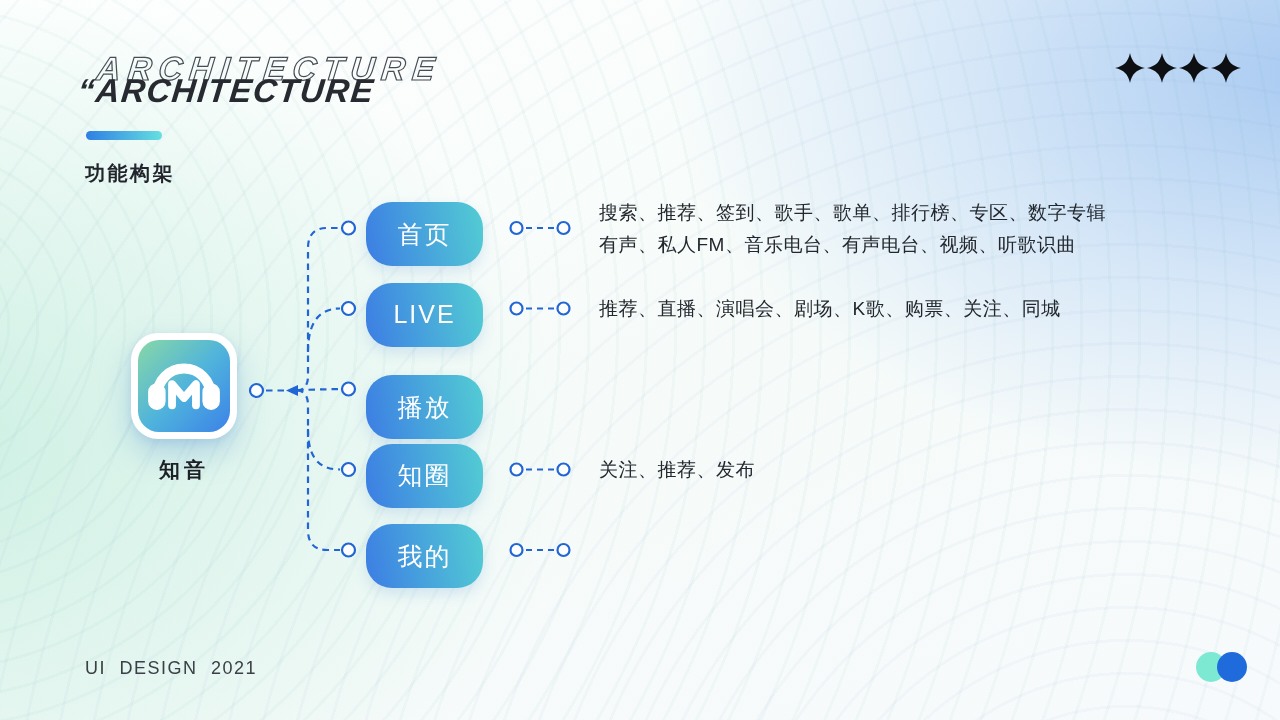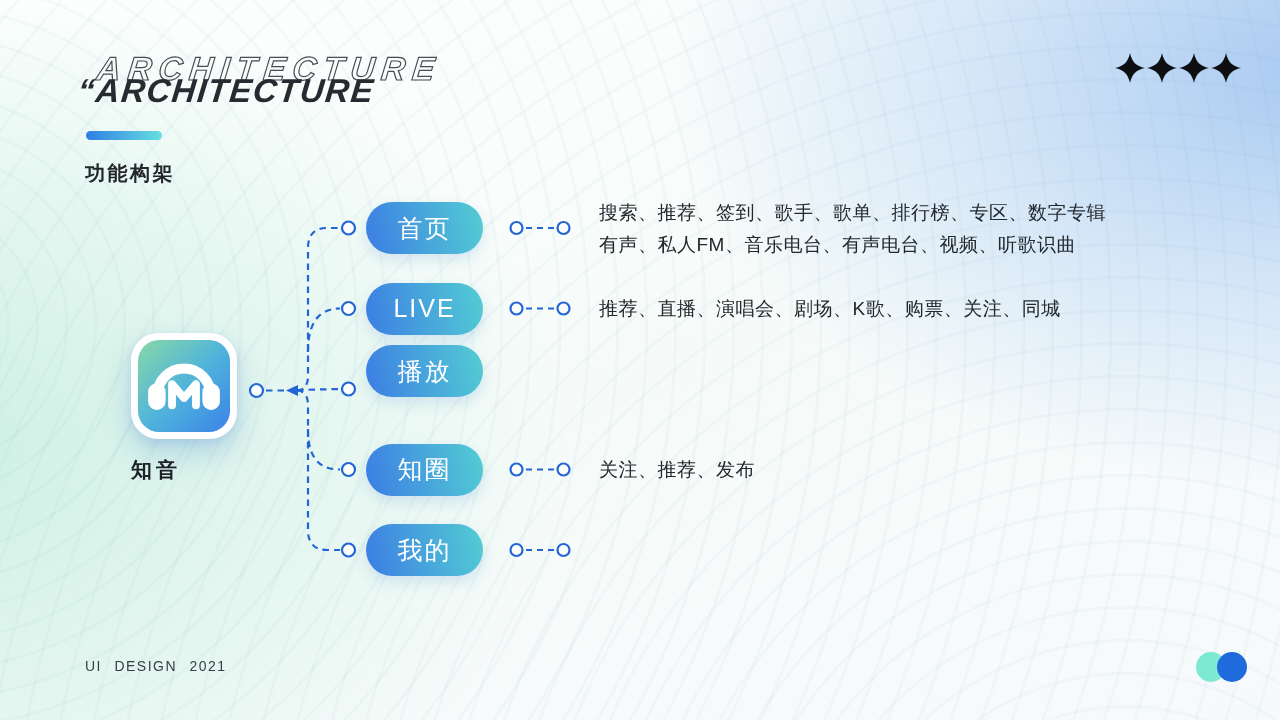--- a/index.html
+++ b/index.html
@@ -43,54 +43,54 @@
   .app-icon{
     position:absolute;left:131px;top:333px;width:92px;height:92px;
     background:#ffffff;border-radius:27px;padding:7px;
     box-shadow:0 14px 30px rgba(92,152,212,0.35), 0 3px 8px rgba(92,152,212,0.18);
   }
   .app-icon-inner{
     width:92px;height:92px;border-radius:21px;
     background:linear-gradient(135deg,#88D8A6 0%,#4FB3DC 52%,#3B82E8 100%);
   }
   .app-name{
-    position:absolute;left:131px;top:456px;width:106px;
+    position:absolute;left:131px;top:456px;width:106px;text-align:center;
     font-size:21px;font-weight:bold;letter-spacing:4px;color:#1d2127;
   }
 
   
   .tree{position:absolute;left:0;top:0;pointer-events:none;}
 
   
   .pill{
-    position:absolute;left:366px;width:117px;height:52px;border-radius:26px;
+    position:absolute;left:366px;width:117px;height:64px;border-radius:26px;
     display:flex;align-items:center;justify-content:center;
     background:linear-gradient(78deg,#3C7DE4 0%,#53CDD3 100%);
     box-shadow:0 6px 14px rgba(70,140,210,0.18);
     color:#ffffff;font-size:25px;letter-spacing:2px;
   }
   .pill-0{top:202px;}
   .pill-1{top:282.5px;justify-content:center;}
-  .pill-2{top:345px;}
+  .pill-2{top:375px;}
   .pill-3{top:443.5px;}
   .pill-4{top:524px;}
 
   
   .features{
     position:absolute;left:599px;font-size:19px;line-height:31.5px;
     letter-spacing:0.5px;color:#23282e;white-space:nowrap;
   }
   .features-0{top:197px;}
   .features-1{top:293px;}
   .features-3{top:454px;}
   .features-4{top:534px;}
 
   
   .footer-credit{
-    position:absolute;left:85px;top:658px;font-size:14px;letter-spacing:1.5px;
+    position:absolute;left:85px;top:658px;font-size:18px;letter-spacing:1.5px;
     word-spacing:7px;color:#3a4046;
   }
   .dot{position:absolute;top:652px;width:30px;height:30px;border-radius:50%;}
   .dot-teal{left:1196px;z-index:1;}
   .dot-blue{left:1217px;z-index:2;}
 </style>
 </head>
 <body>
 
 <div class="slide">

